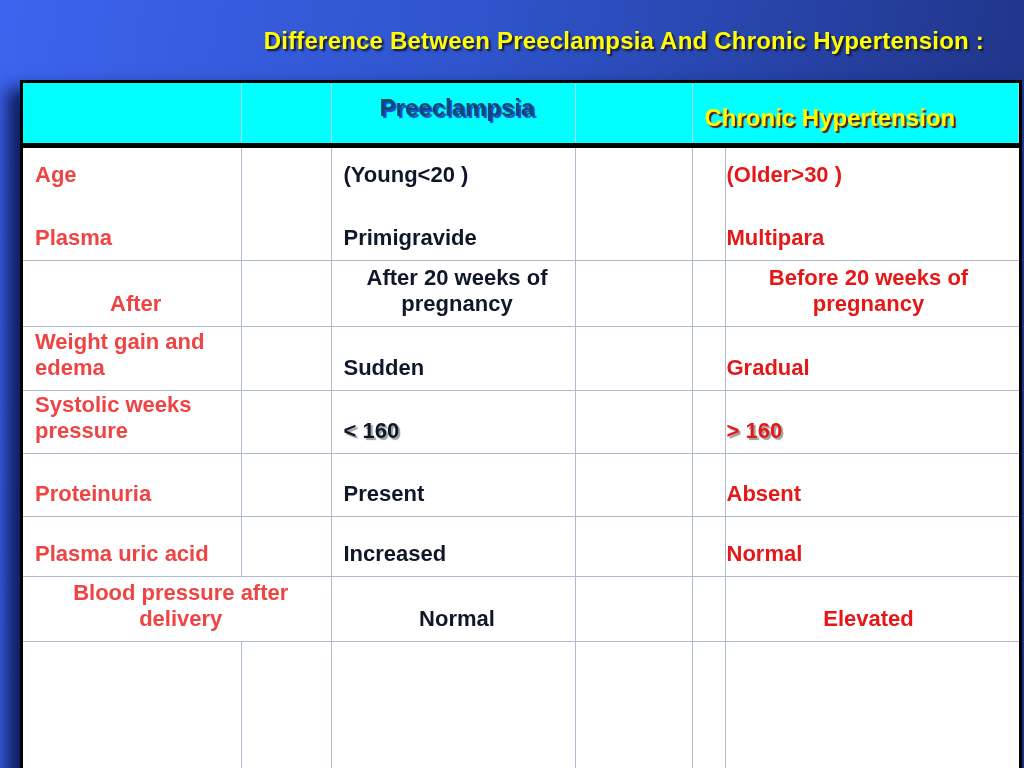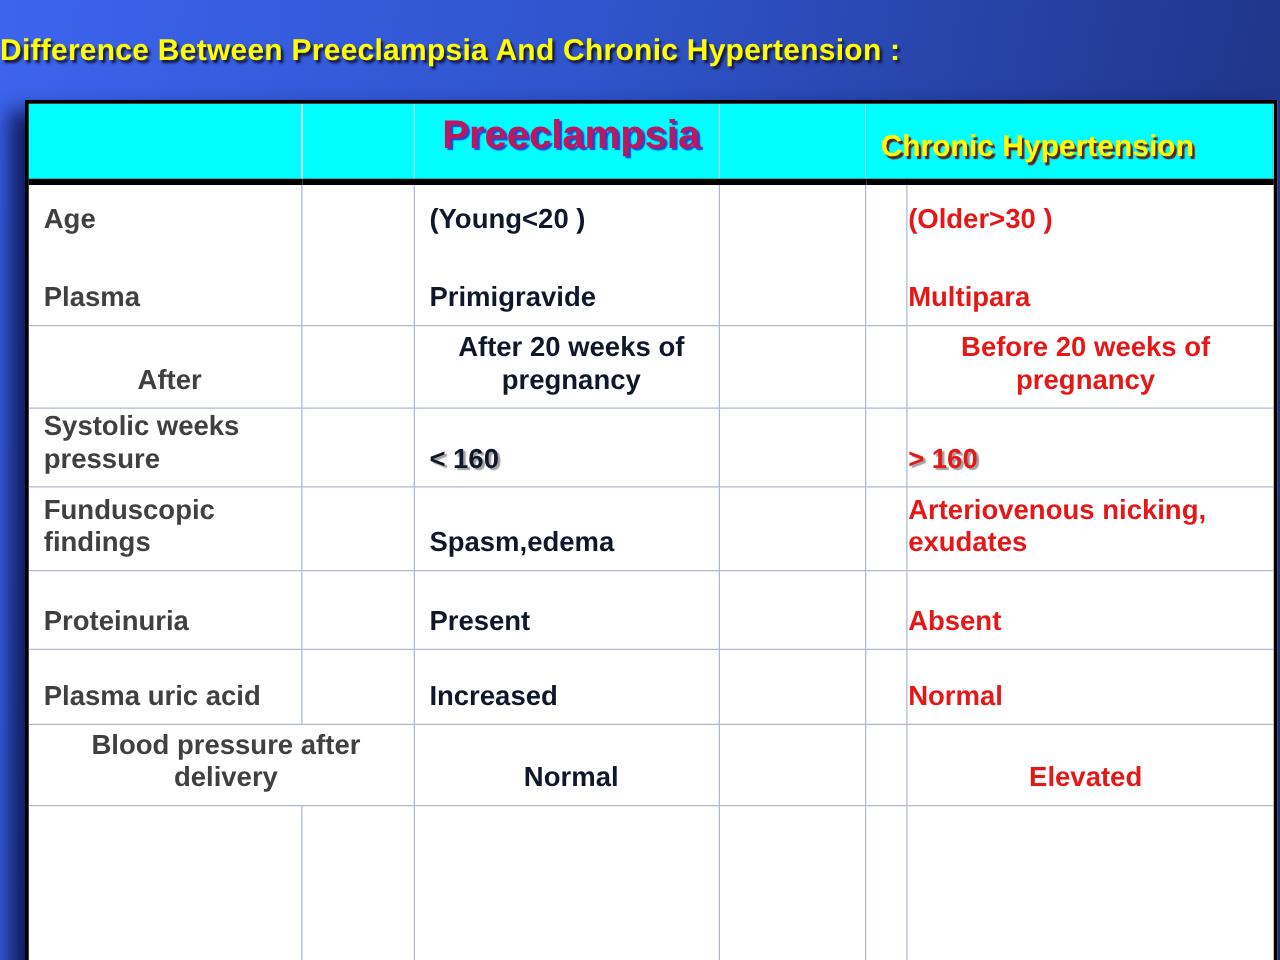--- a/index.html
+++ b/index.html
@@ -8,22 +8,22 @@
 
   .slide {
     position: relative;
     width: 1024px; height: 768px;
     overflow: hidden;
     background: linear-gradient(100deg, #3c64ee 0%, #2f54cb 42%, #1d2f7c 100%);
   }
 
   .slide-title {
     position: absolute;
-    top: 27px; left: 0; right: 52px;
-    text-align: left;
+    top: 27px; left: 0; right: 40px;
+    text-align: right;
     font-size: 24px;
     font-weight: bold;
     color: #ffff00;
     text-shadow: 2px 2px 2px #141437;
     letter-spacing: 0.2px;
   }
 
   .table-wrap {
     position: absolute;
     top: 80px; left: 20px; right: 2px;
@@ -57,33 +57,33 @@
   tr.head td {
     background: #00ffff;
     border-right: 1px solid rgba(0, 140, 170, 0.35);
     border-bottom: 5px solid #000000;
     height: 62px;
     padding-bottom: 10px;
   }
   td.h-pre {
     text-align: center;
     vertical-align: middle;
-    font-size: 32px;
-    color: #be185d;
+    font-size: 24px;
+    color: #0c4a6e;
     text-shadow: 2px 2px 1px #2244d8;
     padding-bottom: 14px;
   }
   td.h-chronic {
     font-size: 24px;
     color: #ffff00;
     text-shadow: 2px 2px 1px #641a12;
     padding-bottom: 8px;
   }
 
-  .lbl  { color: #404040; }
+  .lbl  { color: #ef4444; }
   .pre  { color: #0f172a; }
   .chr  { color: #e51717; padding-left: 1px; padding-right: 8px; }
 
   .shadowed span { text-shadow: 2px 2px 1px #9d9d9d; }
 
   
   .dual .line1 { display: block; margin-bottom: 37px; }
   .dual .line2 { display: block; }
 
   
@@ -143,38 +143,38 @@
 
       <tr class="r2">
         <td class="lbl">After</td>
         <td></td>
         <td class="pre">After 20 weeks of pregnancy</td>
         <td></td>
         <td></td>
         <td class="chr">Before 20 weeks of pregnancy</td>
       </tr>
 
+      <tr class="r3">
+        <td class="lbl">Weight gain and edema</td>
+        <td></td>
+        <td class="pre">Sudden</td>
+        <td></td>
+        <td></td>
+        <td class="chr">Gradual</td>
+      </tr>
 
       <tr class="r4">
         <td class="lbl">Systolic weeks pressure</td>
         <td></td>
         <td class="pre shadowed"><span>&lt; 160</span></td>
         <td></td>
         <td></td>
         <td class="chr shadowed"><span>&gt; 160</span></td>
       </tr>
 
-      <tr class="r5">
-        <td class="lbl">Funduscopic findings</td>
-        <td></td>
-        <td class="pre">Spasm,edema</td>
-        <td></td>
-        <td></td>
-        <td class="chr">Arteriovenous nicking, exudates</td>
-      </tr>
 
       <tr class="r6">
         <td class="lbl">Proteinuria</td>
         <td></td>
         <td class="pre">Present</td>
         <td></td>
         <td></td>
         <td class="chr">Absent</td>
       </tr>
 

